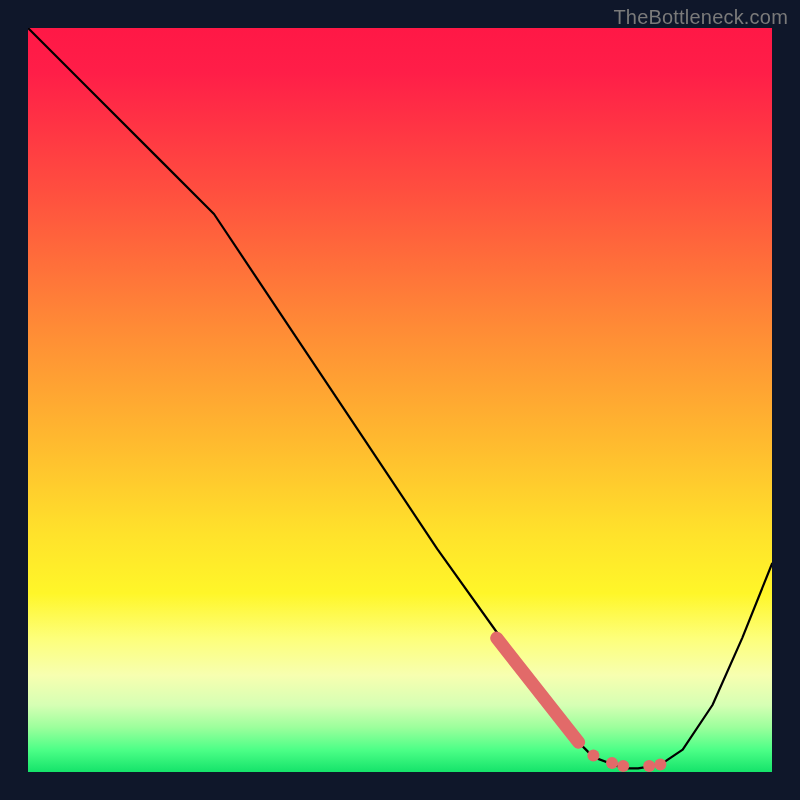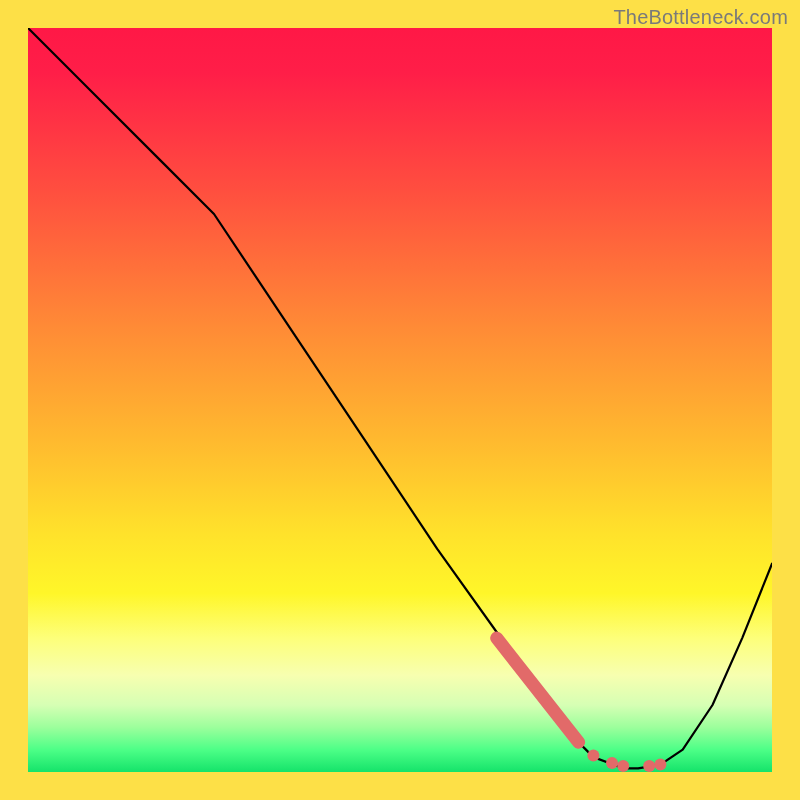--- a/index.html
+++ b/index.html
@@ -10,21 +10,21 @@
     background: #000;
     overflow: hidden;
     font-family: Arial, Helvetica, sans-serif;
   }
   .frame {
     position: absolute;
     left: 0;
     top: 0;
     width: 800px;
     height: 800px;
-    background: #fde047;
+    background: #0f172a;
   }
   .plot {
     position: absolute;
     left: 28px;
     top: 28px;
     width: 744px;
     height: 744px;
     
     background: linear-gradient(
       to bottom,

